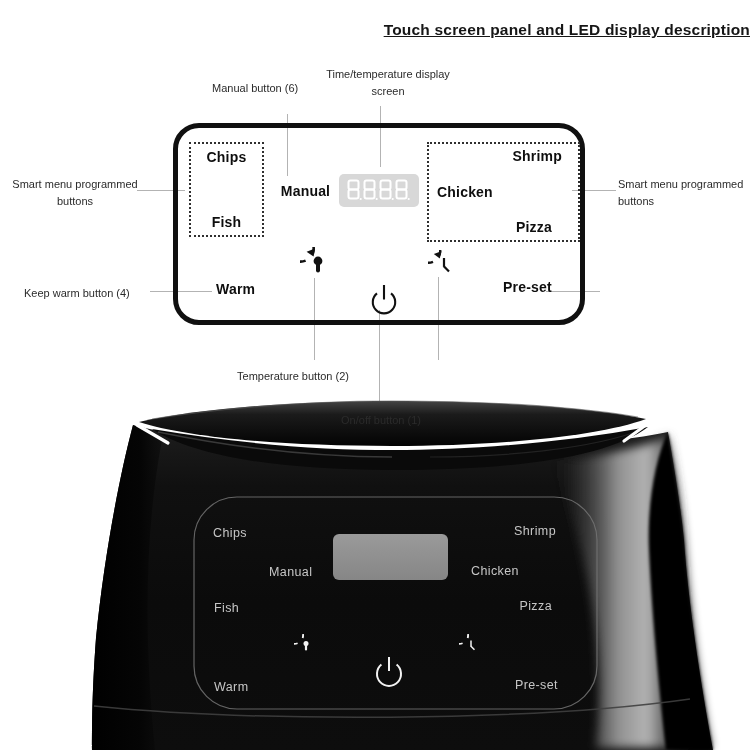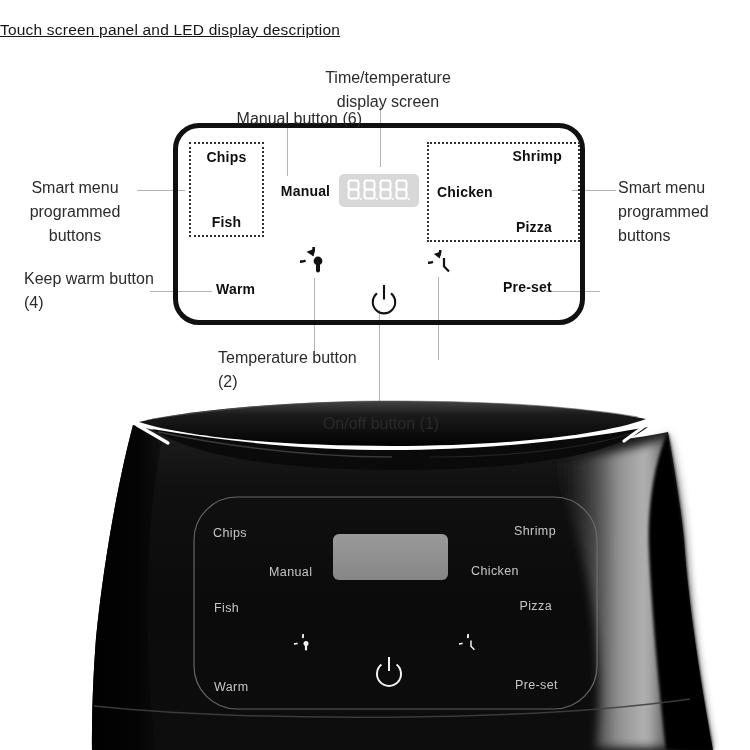--- a/index.html
+++ b/index.html
@@ -1,24 +1,24 @@
 <!DOCTYPE html>
 <html><head>
 <meta charset="utf-8">
 <style>
   html,body{margin:0;padding:0;background:#ffffff;}
   .stage{position:relative;width:750px;height:750px;background:#fff;overflow:hidden;
          font-family:"Liberation Sans",sans-serif;color:#1a1a1a;}
   
-  .page-title{position:absolute;top:21px;left:0;width:750px;text-align:left;
-              font-size:15.5px;font-weight:400;letter-spacing:.2px;
+  .page-title{position:absolute;top:21px;left:0;width:750px;text-align:right;
+              font-size:15.5px;font-weight:700;letter-spacing:.2px;
               text-decoration:underline;color:#161616;}
   
   .lline{position:absolute;background:#b3b3b3;z-index:1;}
-  .callout{position:absolute;font-size:16px;line-height:1.5;color:#2b2b2b;z-index:3;}
+  .callout{position:absolute;font-size:11px;line-height:1.5;color:#2b2b2b;z-index:3;}
   .panel{position:absolute;left:173px;top:123px;width:402px;height:192px;
          border:5px solid #101010;border-radius:26px;z-index:2;}
   .dotbox{position:absolute;border:2px dotted #2f2f2f;}
   .panel-word{position:absolute;font-size:14px;font-weight:700;color:#0e0e0e;letter-spacing:.2px;}
   .led{position:absolute;left:161px;top:46px;width:80px;height:33px;background:#d8d8d8;
        border-radius:5px;display:flex;align-items:center;justify-content:center;}
   .dico{position:absolute;}
   
   .photo-svg{position:absolute;left:0;top:0;z-index:1;}
   .photo-label{position:absolute;font-size:12.5px;color:#c6c6c6;letter-spacing:.4px;z-index:2;}
@@ -36,25 +36,25 @@
   <div class="lline" style="left:287px;top:114px;width:1px;height:62px"></div>
   <div class="lline" style="left:137px;top:190px;width:48px;height:1px"></div>
   <div class="lline" style="left:572px;top:190px;width:44px;height:1px"></div>
   <div class="lline" style="left:150px;top:291px;width:62px;height:1px"></div>
   <div class="lline" style="left:546px;top:291px;width:54px;height:1px"></div>
   <div class="lline" style="left:314px;top:278px;width:1px;height:82px"></div>
   <div class="lline" style="left:438px;top:277px;width:1px;height:83px"></div>
   <div class="lline" style="left:379px;top:310px;width:1px;height:100px"></div>
 
   <div class="callout" style="left:313px;top:66px;width:150px;text-align:center">Time/temperature display screen</div>
-  <div class="callout" style="left:212px;top:107px;width:150px;text-align:right">Manual button (6)</div>
+  <div class="callout" style="left:212px;top:80px;width:150px;text-align:left">Manual button (6)</div>
   <div class="callout" style="left:5px;top:176px;width:140px;text-align:center">Smart menu programmed buttons</div>
   <div class="callout" style="left:618px;top:176px;width:140px;text-align:left">Smart menu programmed buttons</div>
-  <div class="callout" style="left:24px;top:267px;width:130px">Keep warm button (4)</div>
-  <div class="callout" style="left:218px;top:346px;width:150px;text-align:left">Temperature button (2)</div>
+  <div class="callout" style="left:24px;top:285px;width:130px">Keep warm button (4)</div>
+  <div class="callout" style="left:218px;top:368px;width:150px;text-align:center">Temperature button (2)</div>
   <div class="callout" style="left:306px;top:412px;width:150px;text-align:center">On/off button (1)</div>
 
   <div class="panel">
 
     <div class="dotbox" style="left:11px;top:14px;width:75px;height:95px;display:flex;flex-direction:column;justify-content:space-between;align-items:center;padding:5px 0;box-sizing:border-box">
       <span class="panel-word" style="position:static">Chips</span>
       <span class="panel-word" style="position:static">Fish</span>
     </div>
 
     <div class="panel-word" style="left:90px;top:55px;width:75px;text-align:center">Manual</div>

